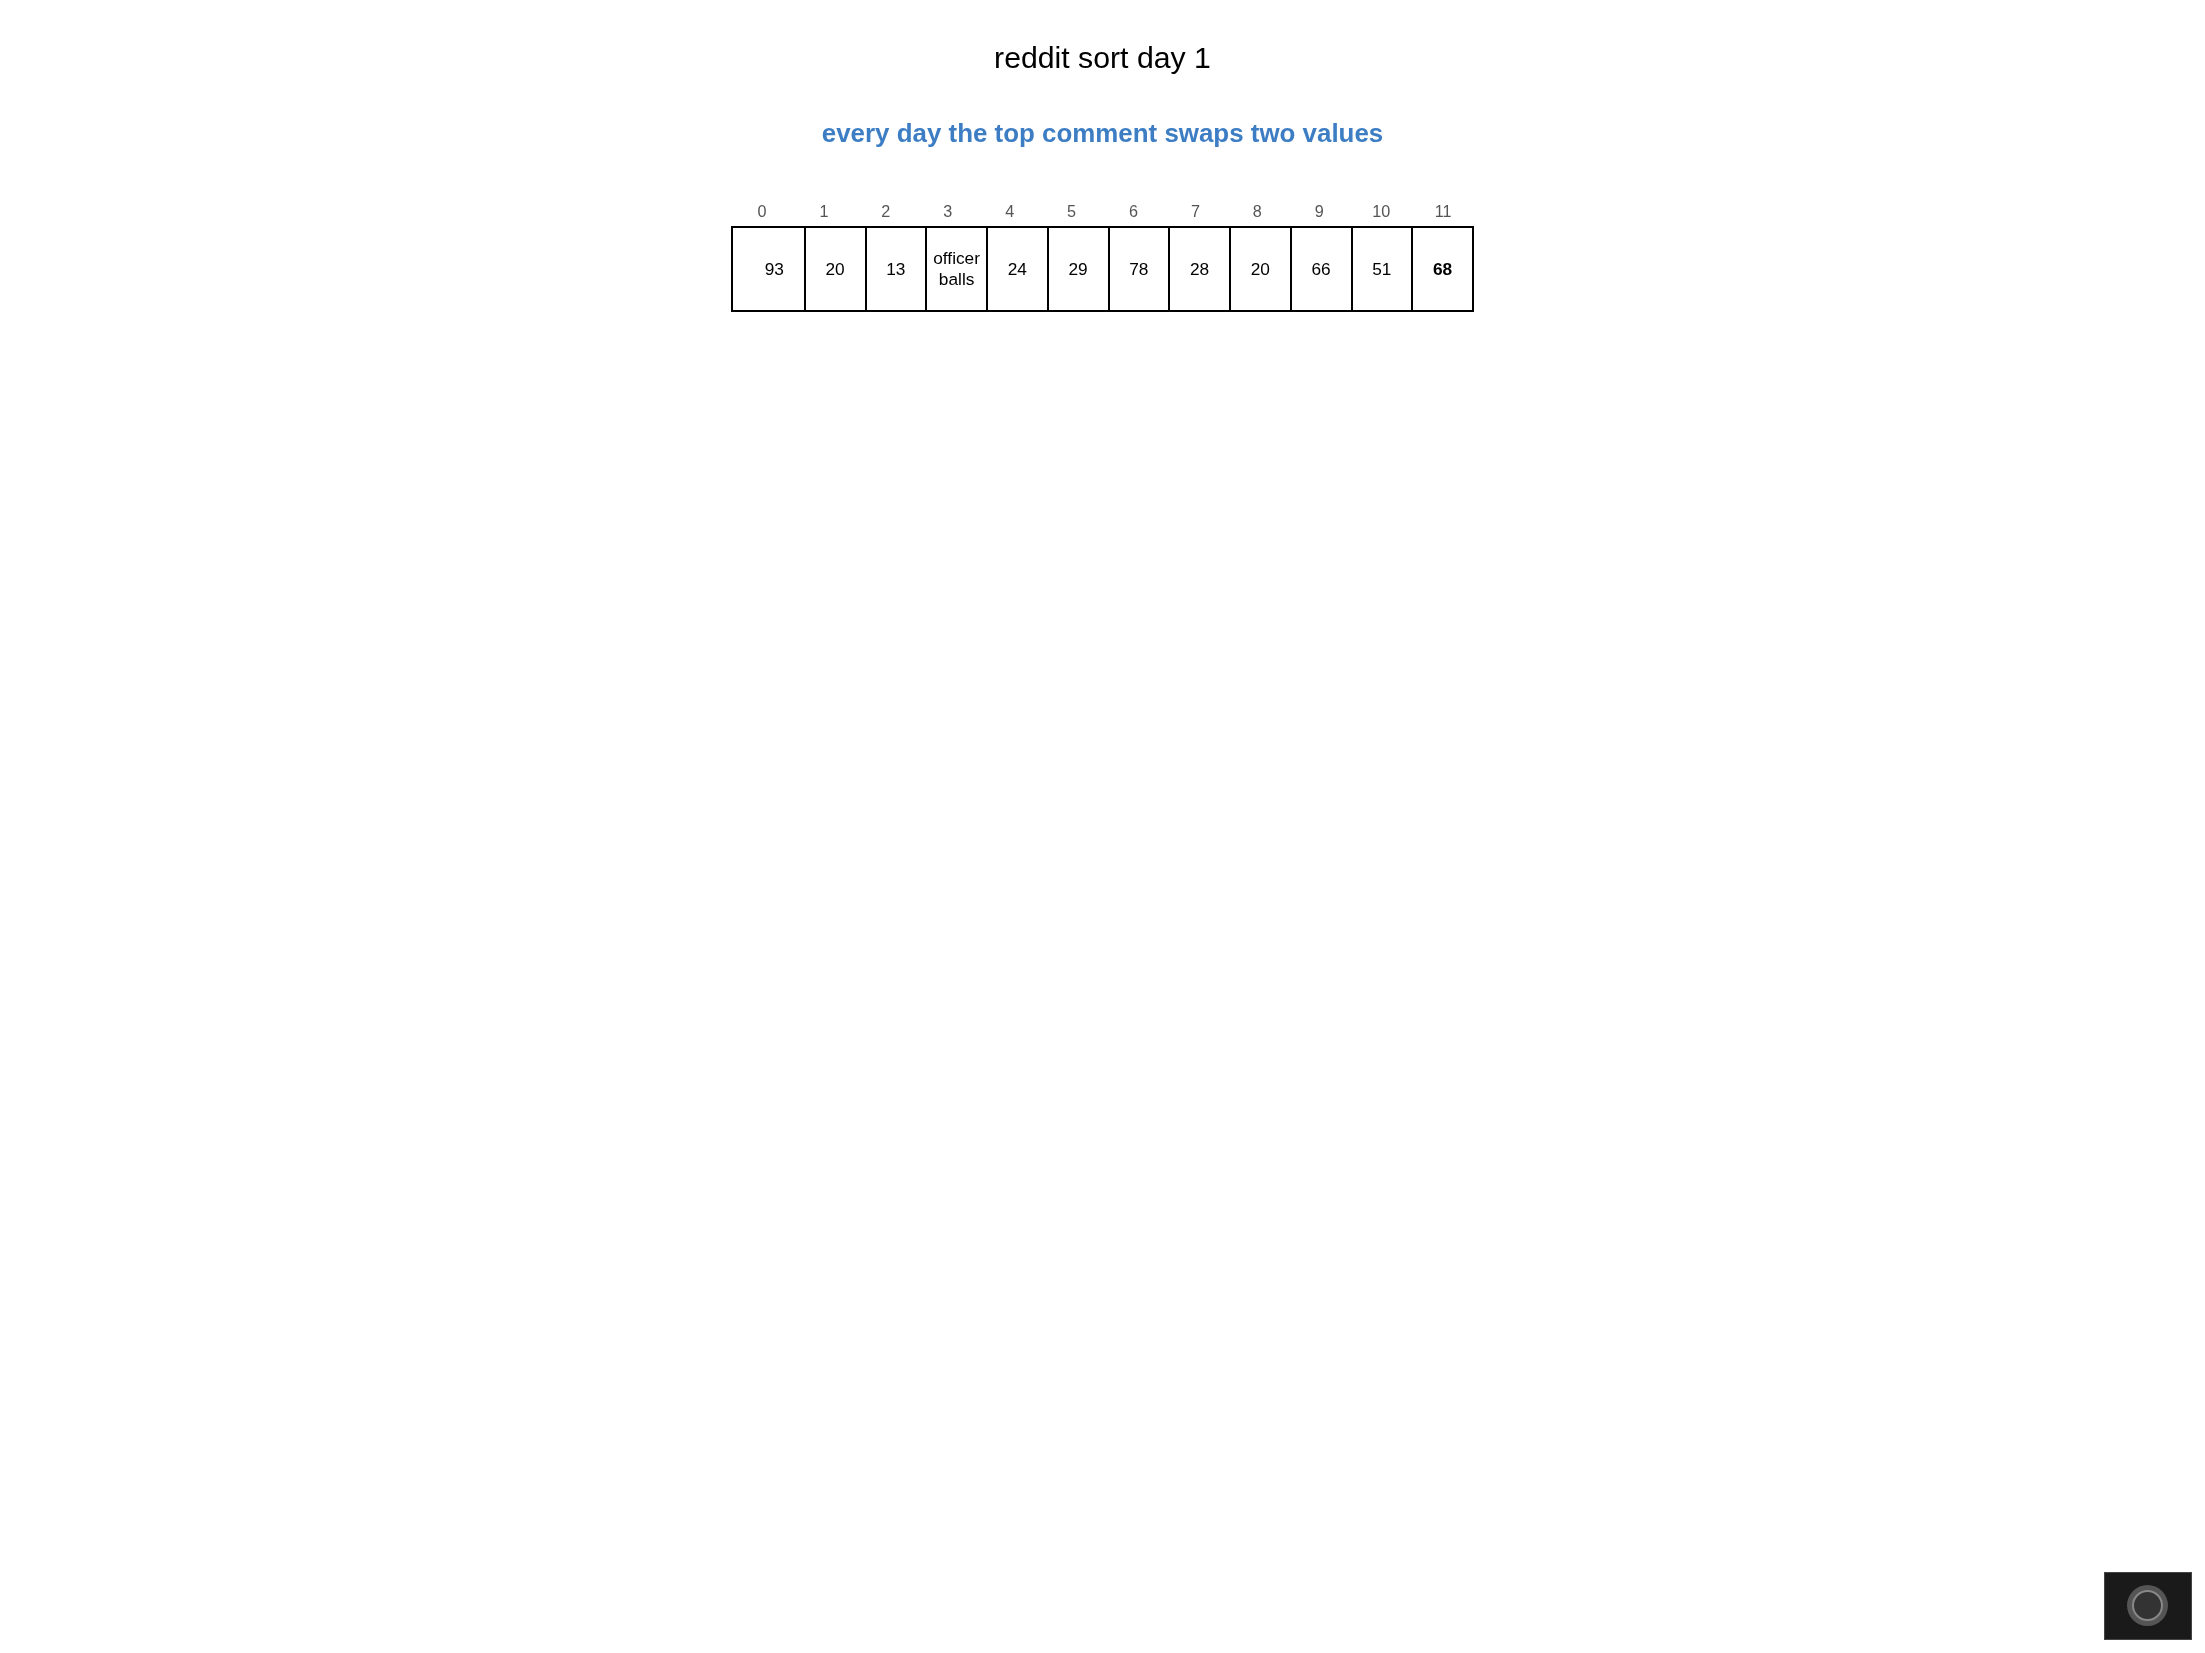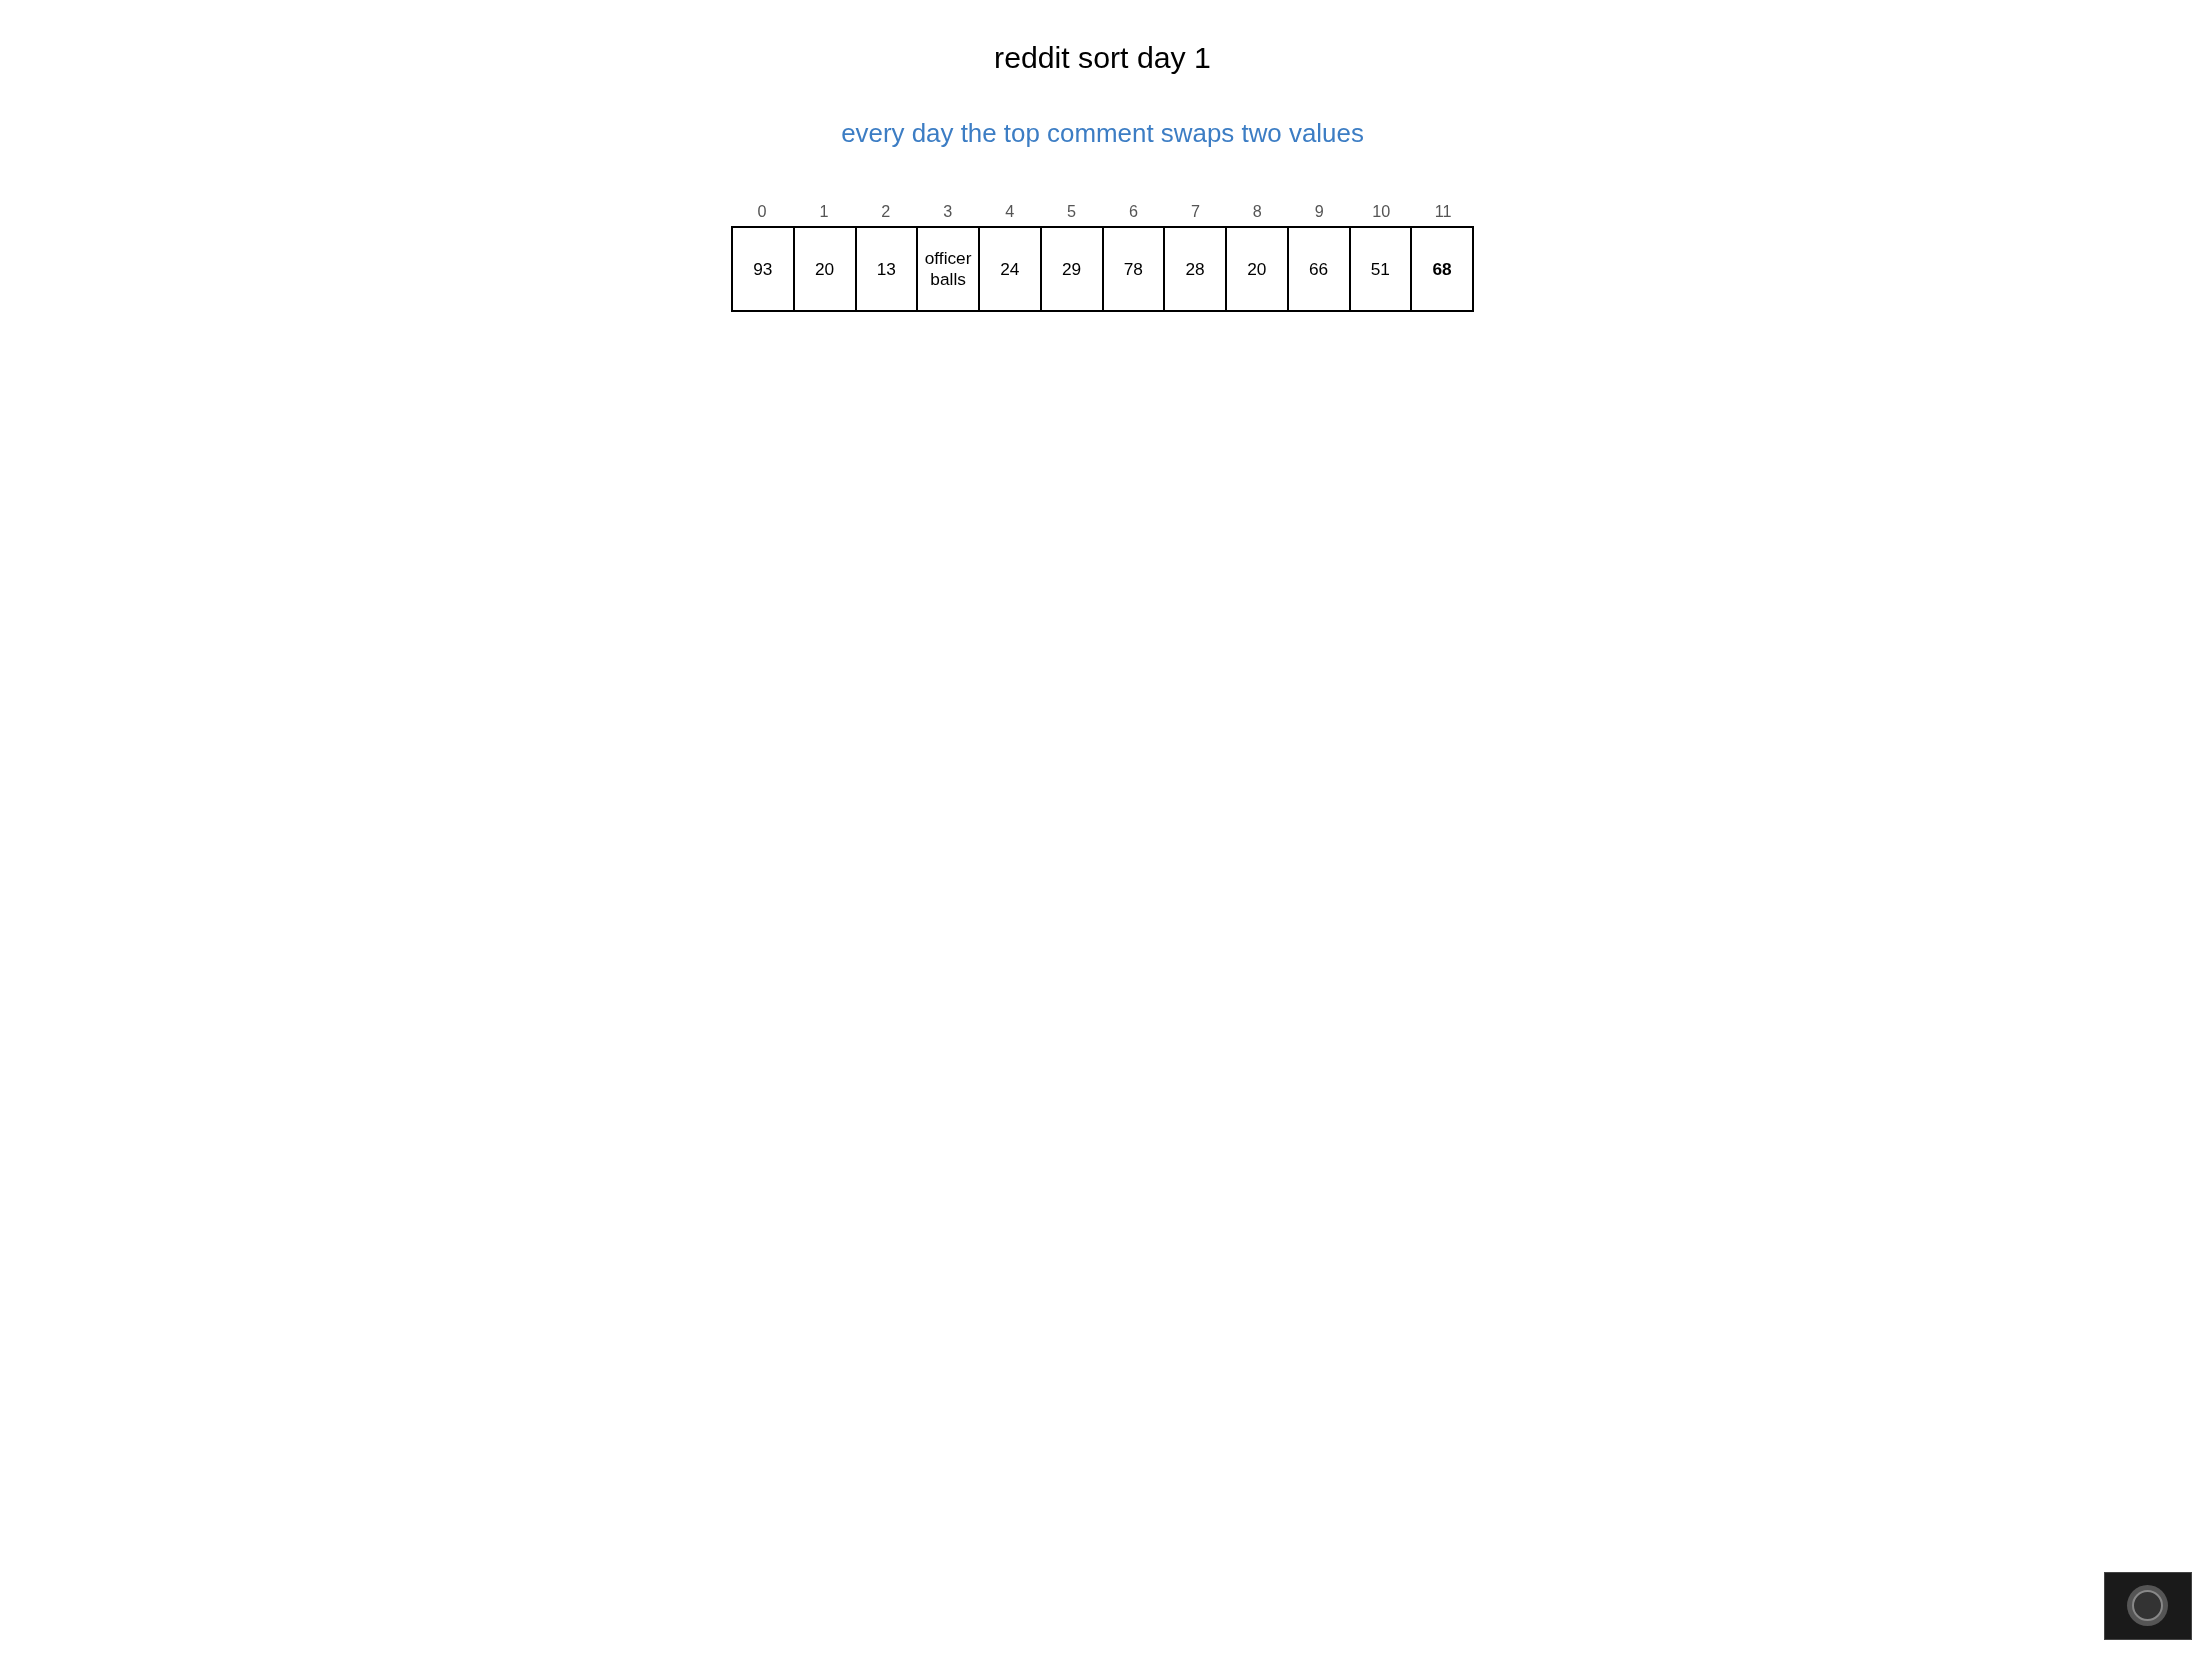--- a/index.html
+++ b/index.html
@@ -22,21 +22,21 @@
 
     .title {
       font-size: 2.8rem;
       font-weight: 400;
       color: #000;
       margin-bottom: 44px;
     }
 
     .subtitle {
       font-size: 2.4rem;
-      font-weight: 400;
+      font-weight: 700;
       color: #3c7dc4;
       margin-bottom: 54px;
       text-align: right;
     }
 
     .array-container {
       display: flex;
       flex-direction: column;
       align-items: flex-start;
       width: 100%;
@@ -53,20 +53,21 @@
       text-align: center;
       font-size: 1.5rem;
       color: #555;
       padding-bottom: 5.4px;
     }
 
     .values-row {
       display: flex;
       width: 100%;
       border: 2px solid #000;
+      padding-left: 12px;
     }
 
     .value-cell {
       flex: 1;
       border-right: 2px solid #000;
       text-align: center;
       padding: 20px 5.4px;
       font-size: 1.6rem;
       color: #000;
       min-height: 74px;

